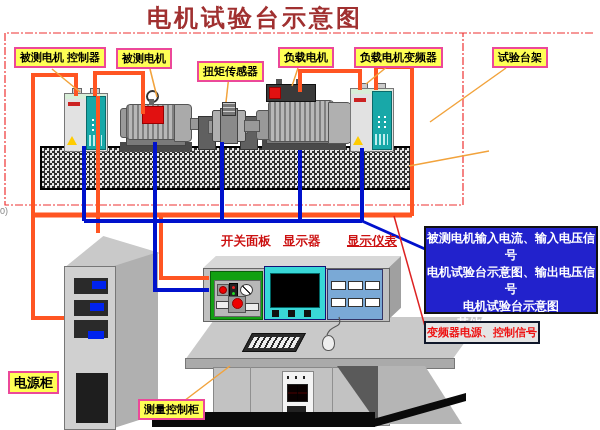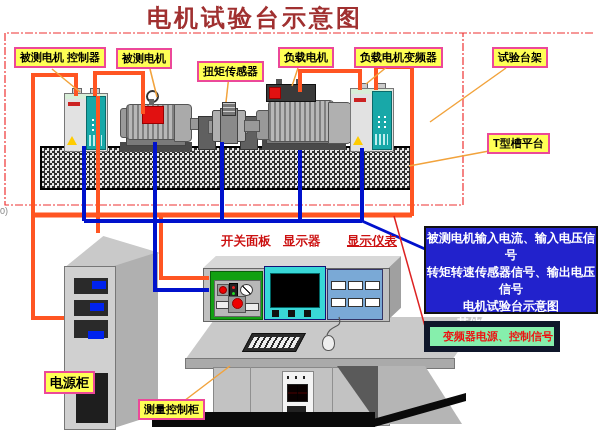--- a/index.html
+++ b/index.html
@@ -10,23 +10,23 @@
           font-weight:bold;font-size:11px;line-height:13px;padding:2px 4px;white-space:nowrap;z-index:40;}
   .caption{position:absolute;color:#cc1111;font-weight:bold;font-size:12.5px;white-space:nowrap;z-index:40;}
   #title{position:absolute;left:0;top:2px;width:510px;text-align:center;color:#a03030;
          font-family:"DejaVu Serif","Liberation Serif",serif;font-weight:bold;font-size:24px;
          letter-spacing:3px;z-index:40;}
   #artifact{position:absolute;left:0;top:206px;font-size:9px;color:#888;z-index:5;}
   #signal-box{position:absolute;left:424px;top:226px;width:170px;height:80px;background:#2222cc;
               border:2px solid #111;color:#fff;font-weight:bold;font-size:12px;z-index:45;
               display:flex;flex-direction:column;justify-content:space-around;align-items:center;
               text-align:center;padding:2px 0;}
-  #inv-box{position:absolute;left:424px;top:321px;width:112px;height:19px;background:#86efac;
-           border:6px solid #0f172a;color:#ee1111;font-weight:bold;font-size:11px;z-index:45;
-           display:flex;align-items:center;justify-content:center;white-space:nowrap;padding-left:12px;}
+  #inv-box{position:absolute;left:424px;top:321px;width:112px;height:19px;background:#e5e5e5;
+           border:2px solid #0f172a;color:#ee1111;font-weight:bold;font-size:11px;z-index:45;
+           display:flex;align-items:center;justify-content:center;white-space:nowrap;}
   #platform{position:absolute;left:40px;top:146px;width:368px;height:40px;border:2px solid #000;
             background:repeating-conic-gradient(#2e2e2e 0% 25%,#e6e6e6 0% 50%) 0 0/5px 5px;z-index:1;}
   .fins{background:repeating-linear-gradient(90deg,#808080 0 2px,#b8b8b8 2px 5px);}
   svg{position:absolute;left:0;top:0;z-index:30;}
 </style>
 </head>
 <body>
 
 <div id="stage">
 
@@ -220,29 +220,28 @@
 
     <path d="M327 335 C331 323 343 330 339 317" stroke="#555" stroke-width="1.2" fill="none"></path>
   </svg>
 
   <div class="ylabel" style="left:14px;top:47px;">被测电机 控制器</div>
   <div class="ylabel" style="left:116px;top:48px;">被测电机</div>
   <div class="ylabel" style="left:197px;top:45px;margin-top:16px;">扭矩传感器</div>
   <div class="ylabel" style="left:278px;top:47px;">负载电机</div>
   <div class="ylabel" style="left:354px;top:47px;">负载电机变频器</div>
   <div class="ylabel" style="left:492px;top:47px;">试验台架</div>
-  <div class="ylabel" style="left:487px;top:133px;">T型槽平台</div>
-  <div class="ylabel" style="left:8px;top:371px;font-size:13px;line-height:15px;margin-left:36px;">电源柜</div>
+  <div class="ylabel" style="left:8px;top:371px;font-size:13px;line-height:15px;">电源柜</div>
   <div class="ylabel" style="left:138px;top:399px;">测量控制柜</div>
 
   <div class="caption" style="left:221px;top:233px;">开关面板</div>
   <div class="caption" style="left:283px;top:233px;">显示器</div>
   <div class="caption" style="left:347px;top:233px;text-decoration:underline;">显示仪表</div>
 
   <div id="signal-box">
     <div>被测电机输入电流、输入电压信号</div>
-    <div>转矩转速传感器信号、输出电压信号</div>
+    <div>电机试验台示意图、输出电压信号</div>
     <div>电机试验台示意图</div>
     <div>其他测量传感器信号</div>
   </div>
   <div id="inv-box">变频器电源、控制信号</div>
 
 </div>
 
 </body></html>

